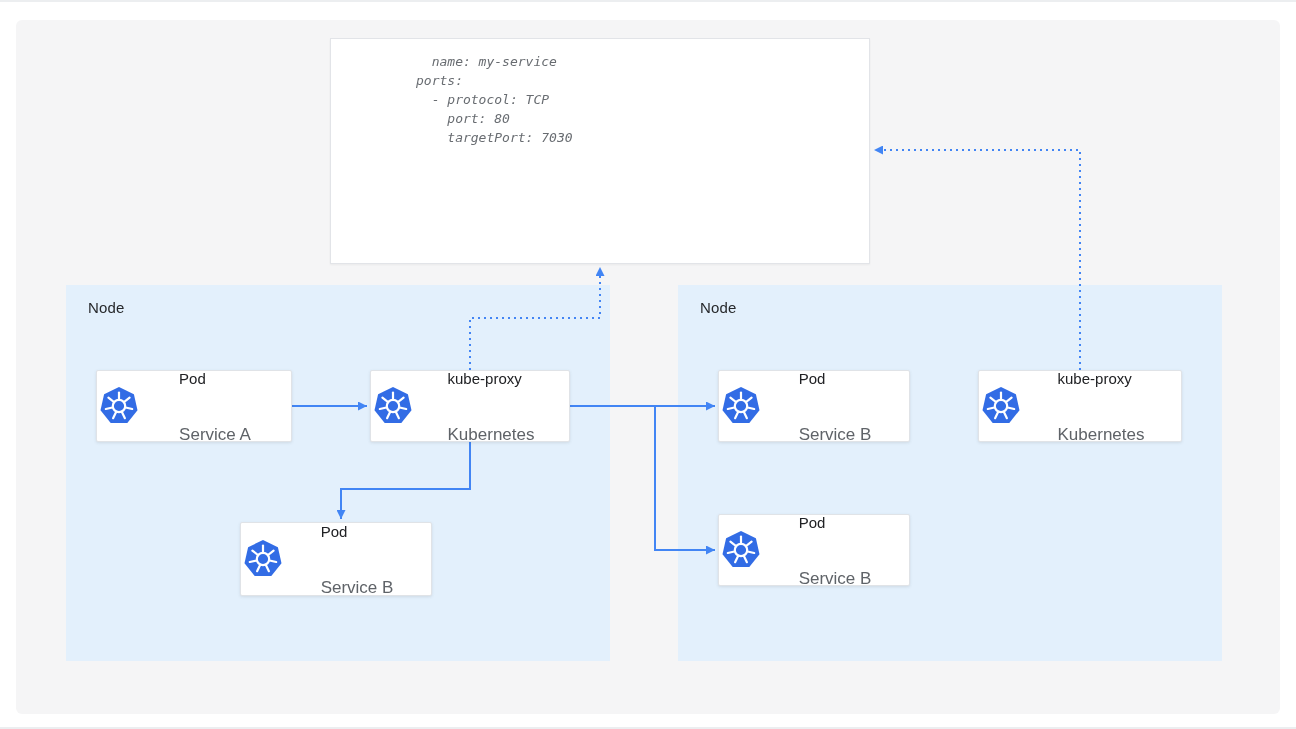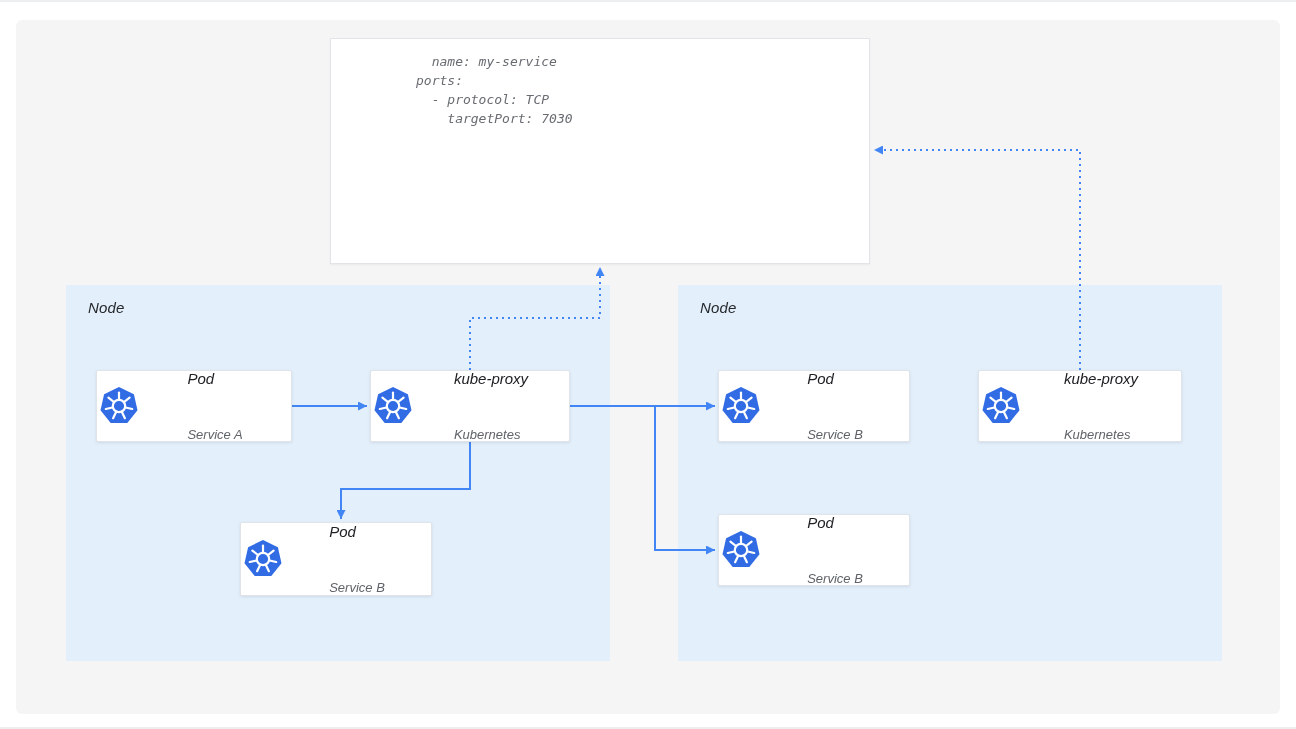--- a/index.html
+++ b/index.html
@@ -26,42 +26,42 @@
   }
   .code-line b { font-weight:700; color:#3e4248; }
   
   .node {
     position:absolute; top:265px; width:544px; height:376px;
     background:#e3f0fc; z-index:1;
   }
   .node-left { left:50px; }
   .node-right { left:662px; }
   .node-label {
-    padding:14px 0 0 22px; font-size:15px; color:#26282b; letter-spacing:.2px;font-style:italic;
+    padding:14px 0 0 22px; font-size:15px; color:#26282b; letter-spacing:.2px;
   }
   
   .card {
     position:absolute; height:72px; background:#ffffff;
     border:1px solid #e0e3e7; border-radius:2px;
     box-shadow:0 1px 3px rgba(60,64,67,.12);
-    display:flex; align-items:center; padding-left:2px; z-index:3;font-style:italic;
+    display:flex; align-items:center; padding-left:2px; z-index:3;
   }
   .card-pod-a            { left:80px;  top:350px; width:196px; }
   .card-kube-proxy-left  { left:354px; top:350px; width:200px; }
   .card-pod-b-left       { left:224px; top:502px; width:192px; height:74px; }
   .card-pod-b-right-top  { left:702px; top:350px; width:192px; }
   .card-pod-b-right-bot  { left:702px; top:494px; width:192px; }
   .card-kube-proxy-right { left:962px; top:350px; width:204px; }
   .k8s-icon { width:40px; height:40px; flex:0 0 40px; }
   .card-text {
     margin-left:auto; margin-right:auto;
     display:flex; flex-direction:column; align-items:flex-start;
   }
   .card-title    { font-size:15px; line-height:21px; color:#202124; }
-  .card-subtitle { font-size:13px; line-height:19px; color:#5f6368;margin-top:36px; }
+  .card-subtitle { font-size:17px; line-height:19px; color:#5f6368;margin-top:36px; }
   
   .arrows { position:absolute; left:0; top:0; width:1264px; height:694px; z-index:2; pointer-events:none; }
   .arrow-solid  { fill:none; stroke:#4285f4; stroke-width:2; }
   .arrow-dotted { fill:none; stroke:#4285f4; stroke-width:2; stroke-dasharray:2 4; }
   .hidden-defs { position:absolute; width:0; height:0; }
 </style>
 </head>
 <body>
 
 <div class="page">
@@ -83,20 +83,21 @@
       </symbol>
     </defs>
   </svg>
 
   <div class="panel">
 
     <div class="code-block">
       <div class="code-line"><span>  name: my-service</span><b></b></div>
       <div class="code-line"><span>ports:</span><b></b></div>
       <div class="code-line"><span>  - protocol: TCP</span><b></b></div>
+      <div class="code-line"><span>    port: 80</span><b></b></div>
       <div class="code-line"><span>    targetPort: 7030</span><b></b></div>
     </div>
 
     <div class="node node-left">
       <div class="node-label">Node</div>
     </div>
     <div class="node node-right">
       <div class="node-label">Node</div>
     </div>
 

